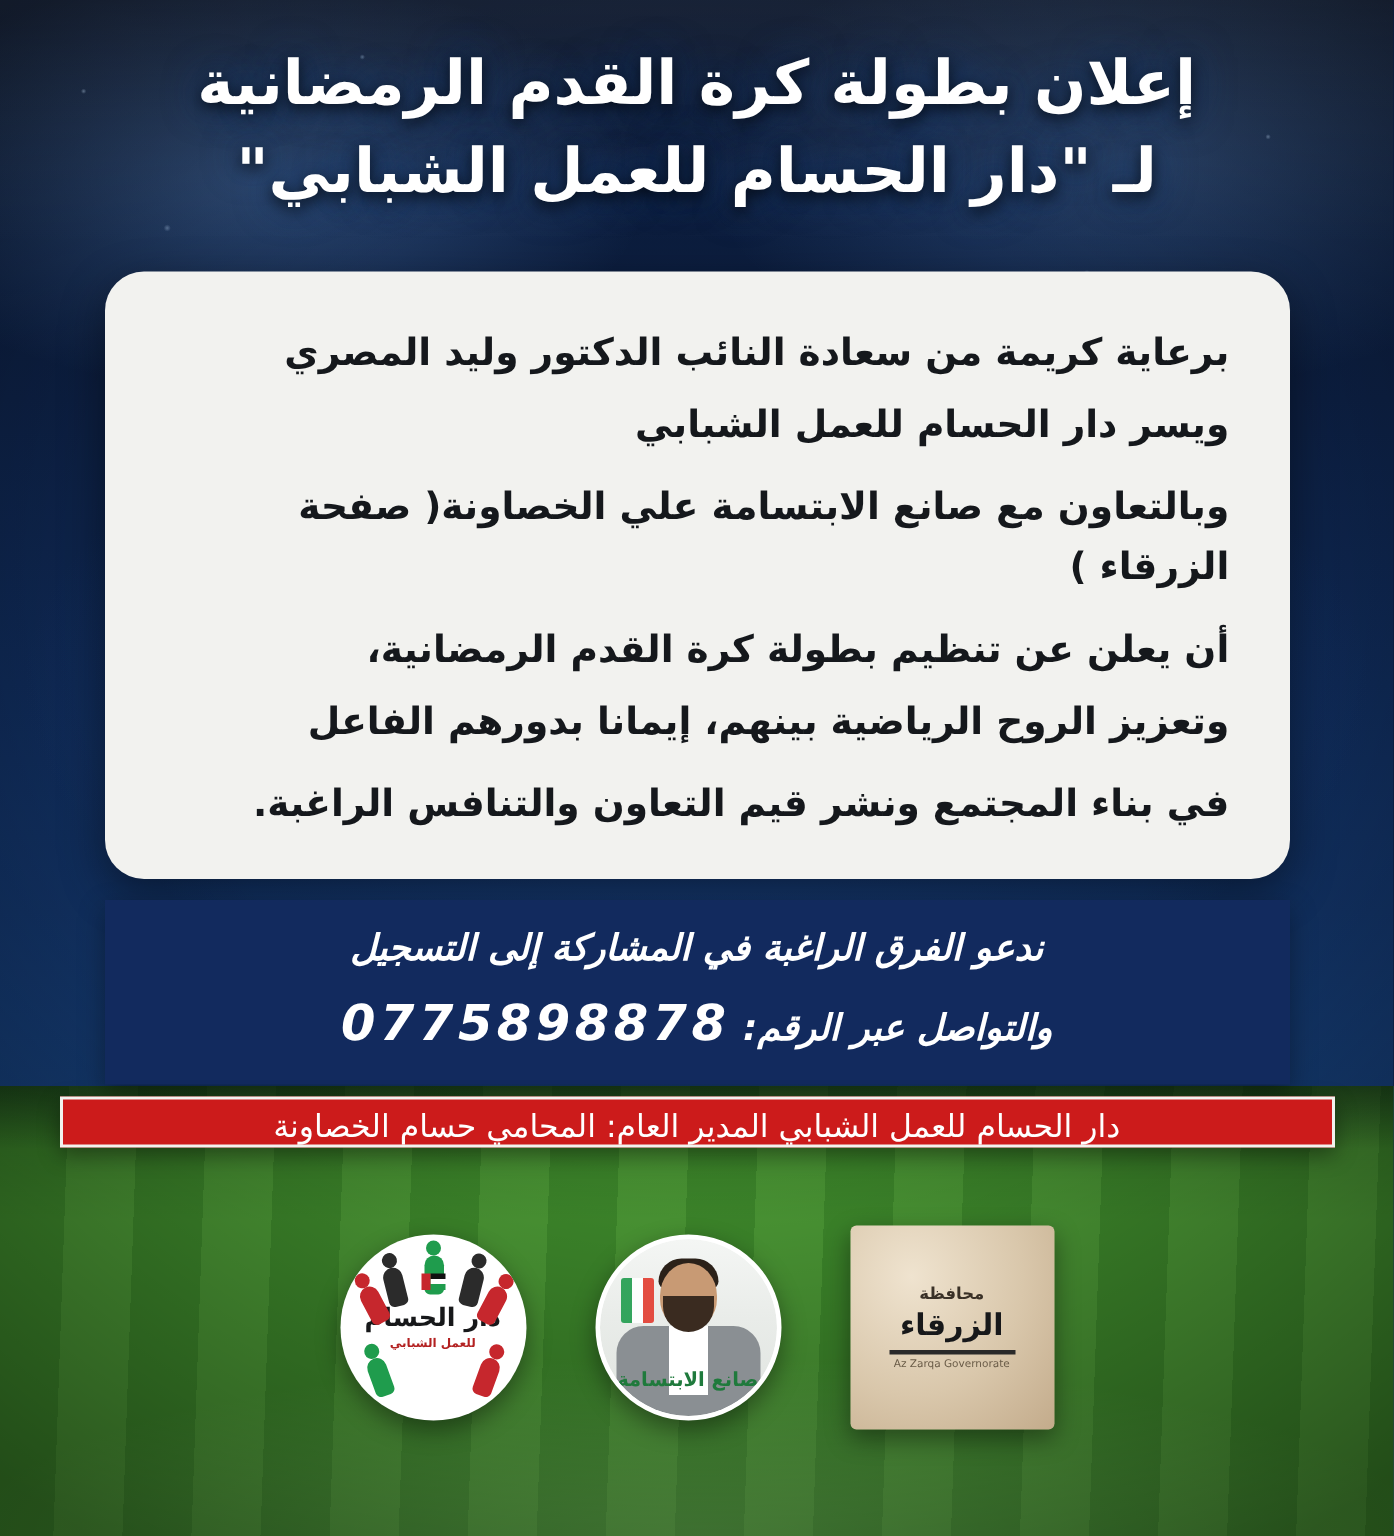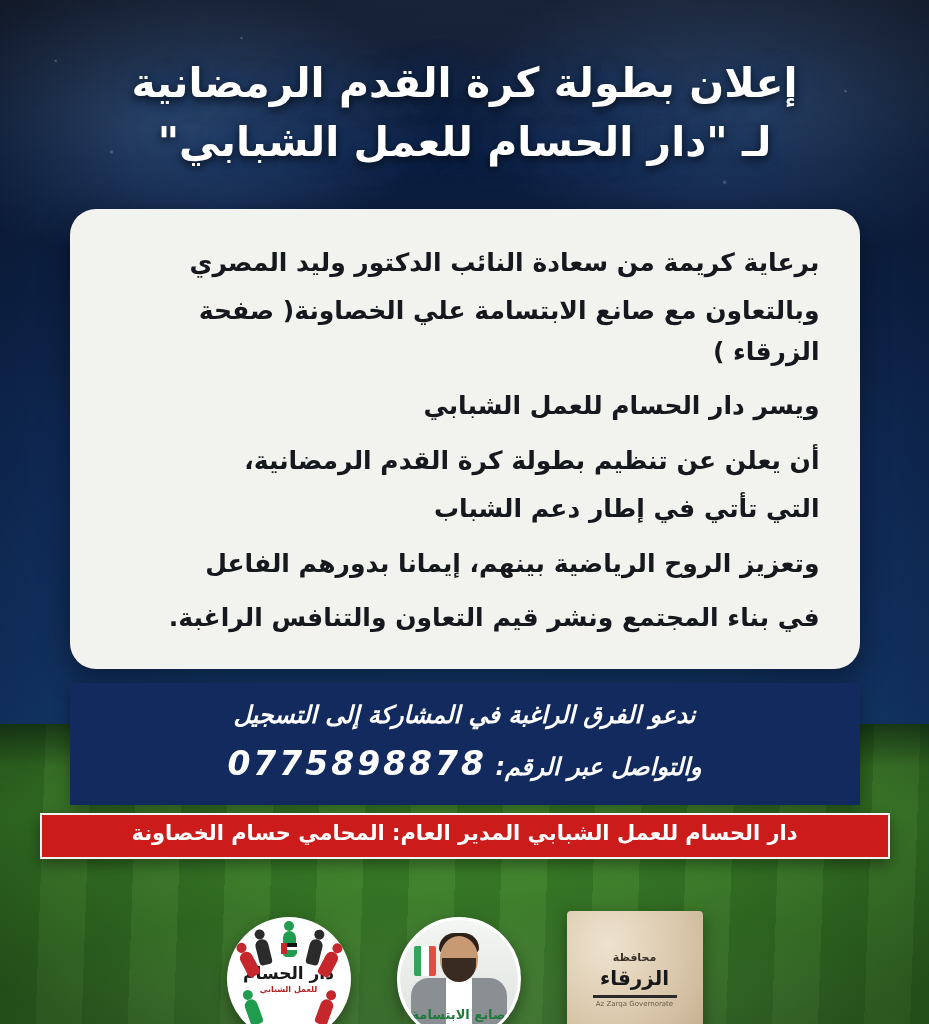--- a/index.html
+++ b/index.html
@@ -81,21 +81,21 @@
     position: relative;
     z-index: 3;
     width: 100%;
     height: 100%;
     display: flex;
     flex-direction: column;
     align-items: center;
   }
 
   .headline {
-    margin-top: 54px;
+    margin-top: 26px;
     width: 840px;
     text-align: center;
     color: #ffffff;
     font-size: 41px;
     font-weight: bold;
     line-height: 1.45;
     text-shadow: 0 3px 10px rgba(0,0,0,0.75), 0 0 26px rgba(20,60,120,0.9);
     letter-spacing: 0px;
   }
   .headline .line2 { display: block; }
@@ -146,22 +146,22 @@
   }
 
   .redbar {
     margin-top: 8px;
     width: 850px;
     background: #cc1b1b;
     border: 2px solid #f2f2ef;
     color: #ffffff;
     text-align: center;
     font-size: 21px;
-    font-weight: bold;
-    padding: 6px 14px 12px 14px;
+    font-weight: normal;
+    padding: 6px 14px 0 14px;
     box-shadow: 0 5px 14px rgba(0,0,0,0.4);
   }
 
   
   .logos {
     margin-top: 52px;
     width: 700px;
     display: flex;
     justify-content: center;
     align-items: center;
@@ -344,24 +344,23 @@
 
   <div class="content">
 
     <div class="headline">
       <span>إعلان بطولة كرة القدم الرمضانية</span>
       <span class="line2">لـ "دار الحسام للعمل الشبابي"</span>
     </div>
 
     <div class="card">
       <p class="tight">برعاية كريمة من سعادة النائب  الدكتور وليد المصري</p>
+      <p>ويسر دار الحسام للعمل الشبابي</p>
       <p>وبالتعاون مع صانع الابتسامة علي الخصاونة( صفحة الزرقاء )</p>
-      <p>ويسر دار الحسام للعمل الشبابي</p>
       <p class="tight">أن يعلن عن تنظيم بطولة كرة القدم الرمضانية،</p>
-      <p>التي تأتي في إطار دعم الشباب</p>
       <p>وتعزيز الروح الرياضية بينهم، إيمانا بدورهم الفاعل</p>
       <p>في بناء المجتمع ونشر قيم التعاون والتنافس الراغبة.</p>
     </div>
 
     <div class="register-band">
       <span>ندعو الفرق الراغبة في المشاركة إلى التسجيل</span>
       <span class="phone-line">
         <span>والتواصل عبر الرقم:</span>
         <span class="phone-number">0775898878</span>
       </span>

